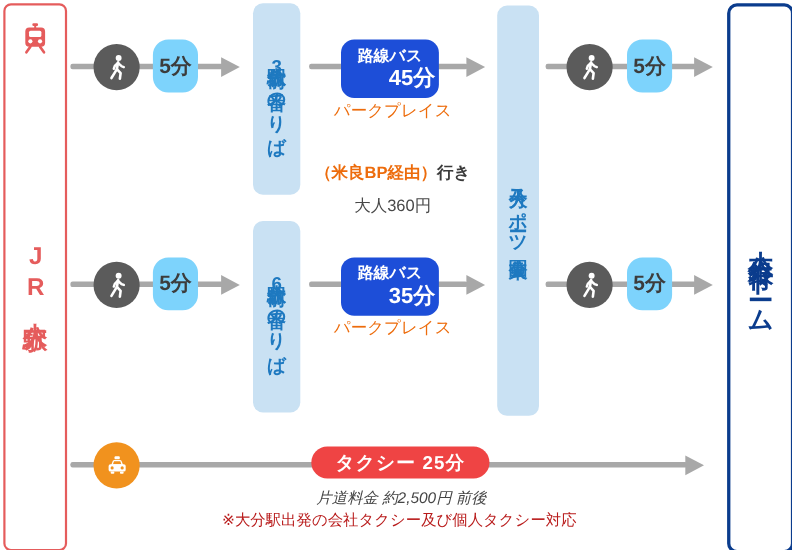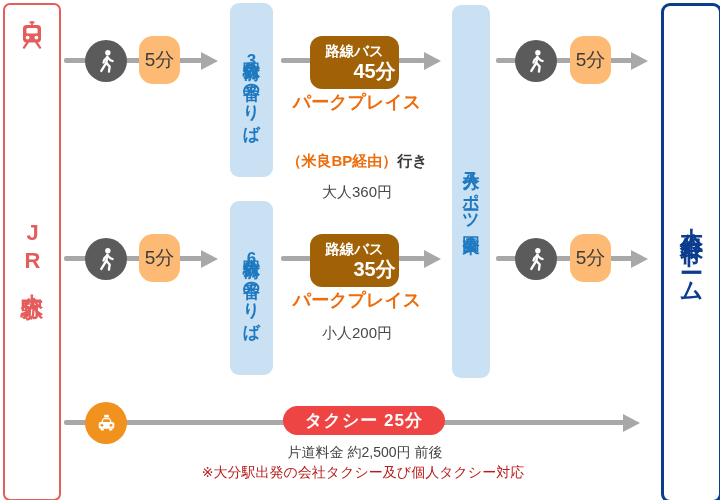--- a/index.html
+++ b/index.html
@@ -32,44 +32,44 @@
   .bus-shaft{left:281px;top:58px;width:144px;}
   .ahead-bus{left:424px;top:52px;}
   .walk-shaft-r{left:496px;top:58px;width:137px;}
   .ahead-walk-r{left:631px;top:52px;}
 
   .walk-circle{position:absolute;width:42px;height:42px;border-radius:50%;background:#5b5b5b;display:flex;align-items:center;justify-content:center;}
   .walk-circle svg{width:27px;height:27px;}
   .wc-l{left:85px;top:40px;}
   .wc-r{left:515px;top:40px;}
 
-  .min-badge{position:absolute;width:41px;height:48px;border-radius:14px;background:#fdba74;display:flex;align-items:center;justify-content:center;font-size:19px;font-weight:normal;color:#3c3c3c;}
+  .min-badge{position:absolute;width:41px;height:48px;border-radius:14px;background:#7dd3fc;display:flex;align-items:center;justify-content:center;font-size:19px;font-weight:bold;color:#3c3c3c;}
   .mb-l{left:139px;top:36px;}
   .mb-r{left:570px;top:36px;}
 
   .route .stop-col{left:230px;top:3px;width:43px;height:174px;}
 
-  .bus-badge{position:absolute;left:310px;top:36px;width:89px;height:53px;border-radius:12px;background:#a16207;color:#fff;display:flex;flex-direction:column;align-items:center;justify-content:center;font-weight:bold;}
+  .bus-badge{position:absolute;left:310px;top:36px;width:89px;height:53px;border-radius:12px;background:#1d4ed8;color:#fff;display:flex;flex-direction:column;align-items:center;justify-content:center;font-weight:bold;}
   .bus-badge .bus-mode{font-size:14.5px;line-height:1.15;}
   .bus-badge .bus-dur{font-size:20px;line-height:1.1;margin-left:40px;}
 
   .dir-block{position:absolute;left:262px;top:92px;width:190px;text-align:center;}
-  .dir1{font-size:18px;font-weight:bold;color:#ed6c0c;line-height:1.18;}
+  .dir1{font-size:15px;font-weight:normal;color:#ed6c0c;line-height:1.18;}
   .dir2{font-size:15px;font-weight:bold;line-height:1.18;margin-top:39px;}
   .dir2 .via{color:#ed6c0c;}
   .dir2 .suffix{color:#3a3a3a;}
   .fares{margin-top:13px;font-size:15px;color:#484848;line-height:1.2;}
 
   
   #taxi-shaft{left:64px;top:420px;width:561px;}
   #taxi-ahead{left:623px;top:414px;}
   #taxi-circle{position:absolute;left:85px;top:402px;width:42px;height:42px;border-radius:50%;background:#f1921e;display:flex;align-items:center;justify-content:center;}
   #taxi-circle svg{width:27px;height:27px;}
   #taxi-pill{position:absolute;left:283px;top:406px;width:162px;height:29px;border-radius:15px;background:#ef4444;color:#fff;display:flex;align-items:center;justify-content:center;font-size:17px;font-weight:bold;letter-spacing:1px;}
-  #taxi-fare{position:absolute;left:210px;top:444px;width:310px;text-align:center;font-size:14px;color:#454545;}
+  #taxi-fare{position:absolute;left:210px;top:444px;width:310px;text-align:center;font-size:14px;color:#454545;font-style:italic;}
   #taxi-note{position:absolute;left:134px;top:464px;width:458px;text-align:center;font-size:14px;color:#b91c1c;}
 </style>
 </head>
 <body>
 
 <div id="stage">
 
   <div class="terminal" id="origin-box">
     <span class="term-icon">
       <svg viewBox="0 0 32 32">
@@ -160,21 +160,20 @@
     <div class="shaft bus-shaft"></div>
     <div class="ahead ahead-bus"></div>
     <div class="bus-badge">
       <span class="bus-mode">路線バス</span>
       <span class="bus-dur">35分</span>
     </div>
 
     <div class="dir-block">
       <div class="dir1">パークプレイス</div>
       <div class="fares">
-        <div>小人200円</div>
       </div>
     </div>
 
     <div class="shaft walk-shaft-r"></div>
     <div class="ahead ahead-walk-r"></div>
     <div class="walk-circle wc-r">
       <svg viewBox="0 0 24 24">
         <circle cx="13.2" cy="4.2" r="2.4" fill="#fff"></circle>
         <path d="M12.8 7.6 L11.8 13.2 L14.8 16.4 L14.2 21" stroke="#fff" stroke-width="2.1" fill="none" stroke-linecap="round" stroke-linejoin="round"></path>
         <path d="M11.8 13.2 L9.6 16.8 L7.4 20.4" stroke="#fff" stroke-width="2.1" fill="none" stroke-linecap="round" stroke-linejoin="round"></path>

